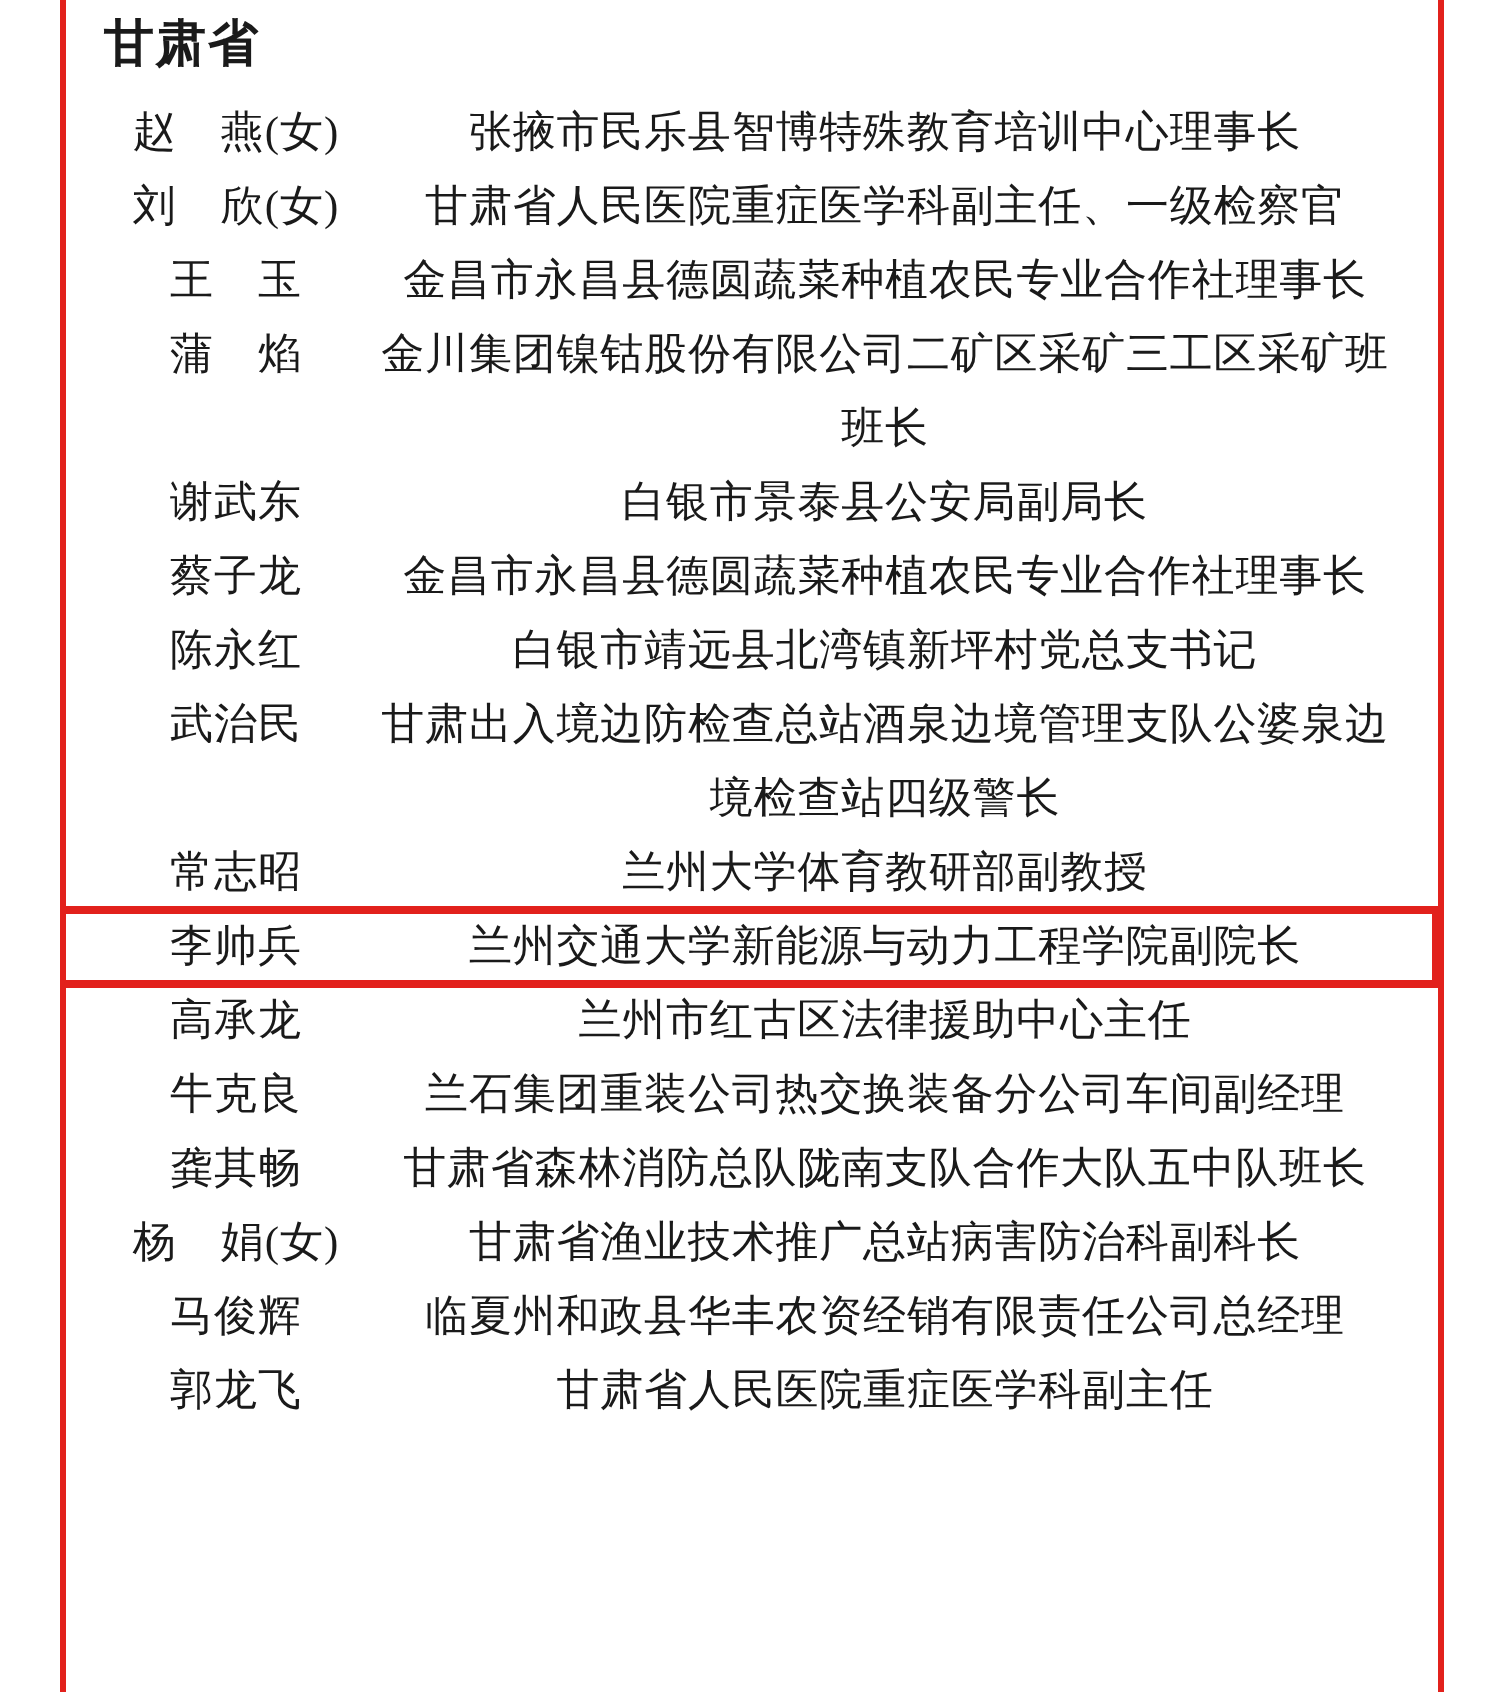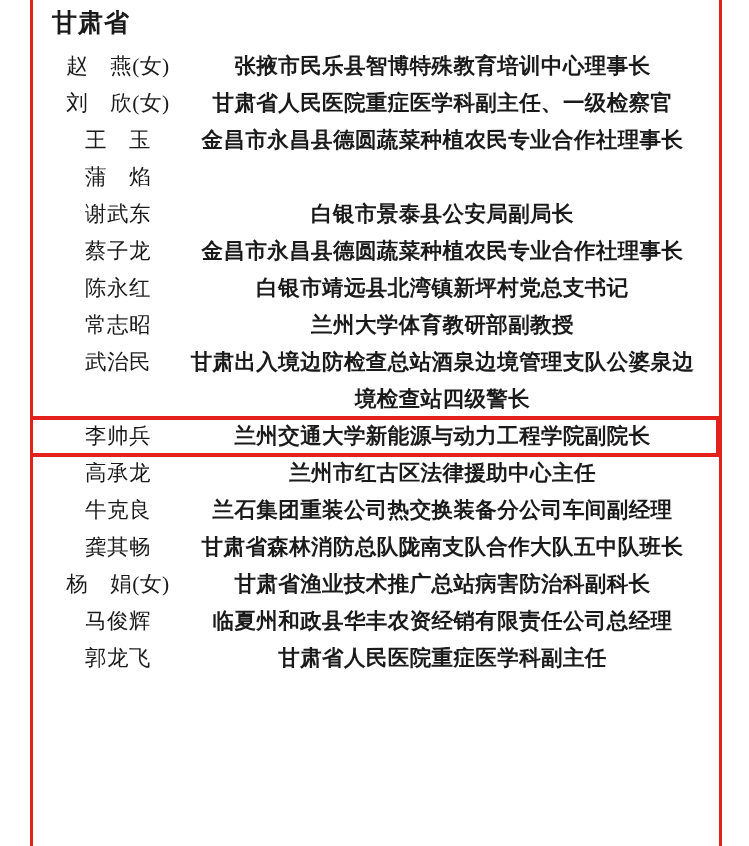--- a/index.html
+++ b/index.html
@@ -61,21 +61,20 @@
   }
   .entry .name {
     width: 132px;
     flex: 0 0 132px;
     white-space: pre;
     letter-spacing: 0.5px;
   }
   .entry .desc {
     flex: 1 1 auto;
     letter-spacing: 0.4px;
-    font-weight: bold;
   }
   
   .entry.highlight {
     outline: 3px solid #e2211c;
     outline-offset: 0px;
   }
   .entry.highlight::before {
     content: "";
     position: absolute;
     left: -22px;
@@ -104,40 +103,41 @@
         <div class="entry">
           <div class="name">刘　欣(女)</div>
           <div class="desc">甘肃省人民医院重症医学科副主任、一级检察官</div>
         </div>
         <div class="entry">
           <div class="name">王　玉</div>
           <div class="desc">金昌市永昌县德圆蔬菜种植农民专业合作社理事长</div>
         </div>
         <div class="entry">
           <div class="name">蒲　焰</div>
+          <div class="desc">金川集团镍钴股份有限公司二矿区采矿三工区采矿班班长</div>
         </div>
         <div class="entry">
           <div class="name">谢武东</div>
           <div class="desc">白银市景泰县公安局副局长</div>
         </div>
         <div class="entry">
           <div class="name">蔡子龙</div>
           <div class="desc">金昌市永昌县德圆蔬菜种植农民专业合作社理事长</div>
         </div>
         <div class="entry">
           <div class="name">陈永红</div>
           <div class="desc">白银市靖远县北湾镇新坪村党总支书记</div>
         </div>
         <div class="entry">
+          <div class="name">武治民</div>
+          <div class="desc">甘肃出入境边防检查总站酒泉边境管理支队公婆泉边境检查站四级警长</div>
+        </div>
+        <div class="entry">
           <div class="name">常志昭</div>
           <div class="desc">兰州大学体育教研部副教授</div>
-        </div>
-        <div class="entry">
-          <div class="name">武治民</div>
-          <div class="desc">甘肃出入境边防检查总站酒泉边境管理支队公婆泉边境检查站四级警长</div>
         </div>
         <div class="entry highlight">
           <div class="name">李帅兵</div>
           <div class="desc">兰州交通大学新能源与动力工程学院副院长</div>
           <div style="position: absolute; inset: -1px -18px -1px -22px; border: 3px solid rgb(226, 33, 28); pointer-events: none;"></div>
         </div>
         <div class="entry">
           <div class="name">高承龙</div>
           <div class="desc">兰州市红古区法律援助中心主任</div>
         </div>

